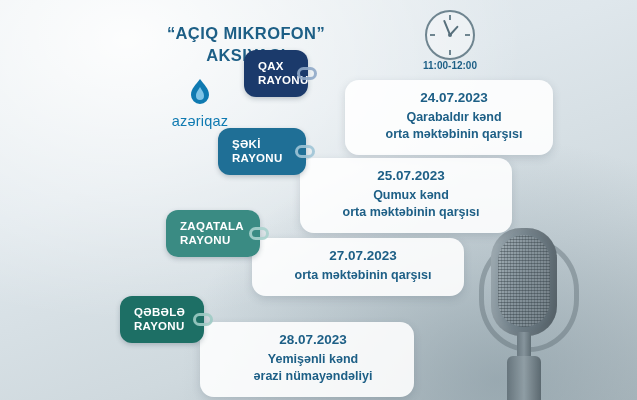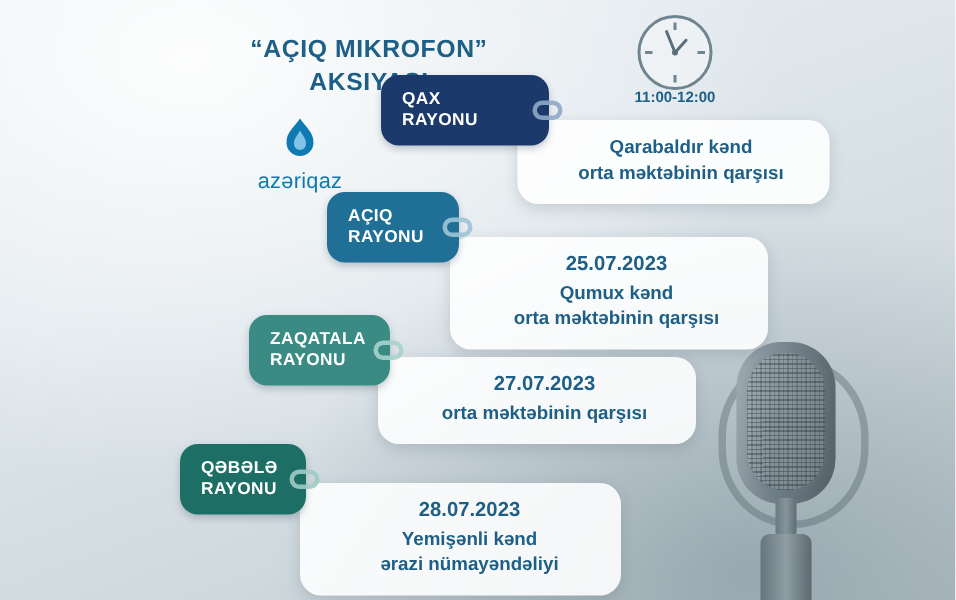--- a/index.html
+++ b/index.html
@@ -213,21 +213,21 @@
     margin-bottom: 4px;
   }
   .card .place {
     font-weight: bold;
     font-size: 12.5px;
     line-height: 1.35;
   }
   .card .place .p2 { display: block; }
 
   
-  #row1 .tag { left: 254px; top: 50px; width: 112px; background: #1b3a6b; color: #8fa8c8; }
+  #row1 .tag { left: 244px; top: 50px; width: 64px; background: #1b3a6b; color: #8fa8c8; }
   #row1 .tag span { color: #ffffff; }
   #row1 .card { left: 345px; top: 80px; width: 208px; }
 
   
   #row2 .tag { left: 218px; top: 128px; width: 88px; background: #1f6f96; color: #9fc4d6; }
   #row2 .tag span { color: #ffffff; }
   #row2 .card { left: 300px; top: 158px; width: 212px; }
 
   
   #row3 .tag { left: 166px; top: 210px; width: 94px; background: #3a8b83; color: #a8d2cd; }
@@ -275,30 +275,31 @@
     <div class="pin"></div>
   </div>
   <div class="time-label">11:00-12:00</div>
 
   <div class="row" id="row1">
     <div class="tag">
       <span>QAX</span>
       <span class="t2">RAYONU</span>
     </div>
     <div class="card">
+      <div class="date">24.07.2023</div>
       <div class="place">
         <span>Qarabaldır kənd</span>
         <span class="p2">orta məktəbinin qarşısı</span>
       </div>
     </div>
   </div>
 
   <div class="row" id="row2">
     <div class="tag">
-      <span>AÇIQ</span>
+      <span>ŞƏKİ</span>
       <span class="t2">RAYONU</span>
     </div>
     <div class="card">
       <div class="date">25.07.2023</div>
       <div class="place">
         <span>Qumux kənd</span>
         <span class="p2">orta məktəbinin qarşısı</span>
       </div>
     </div>
   </div>

